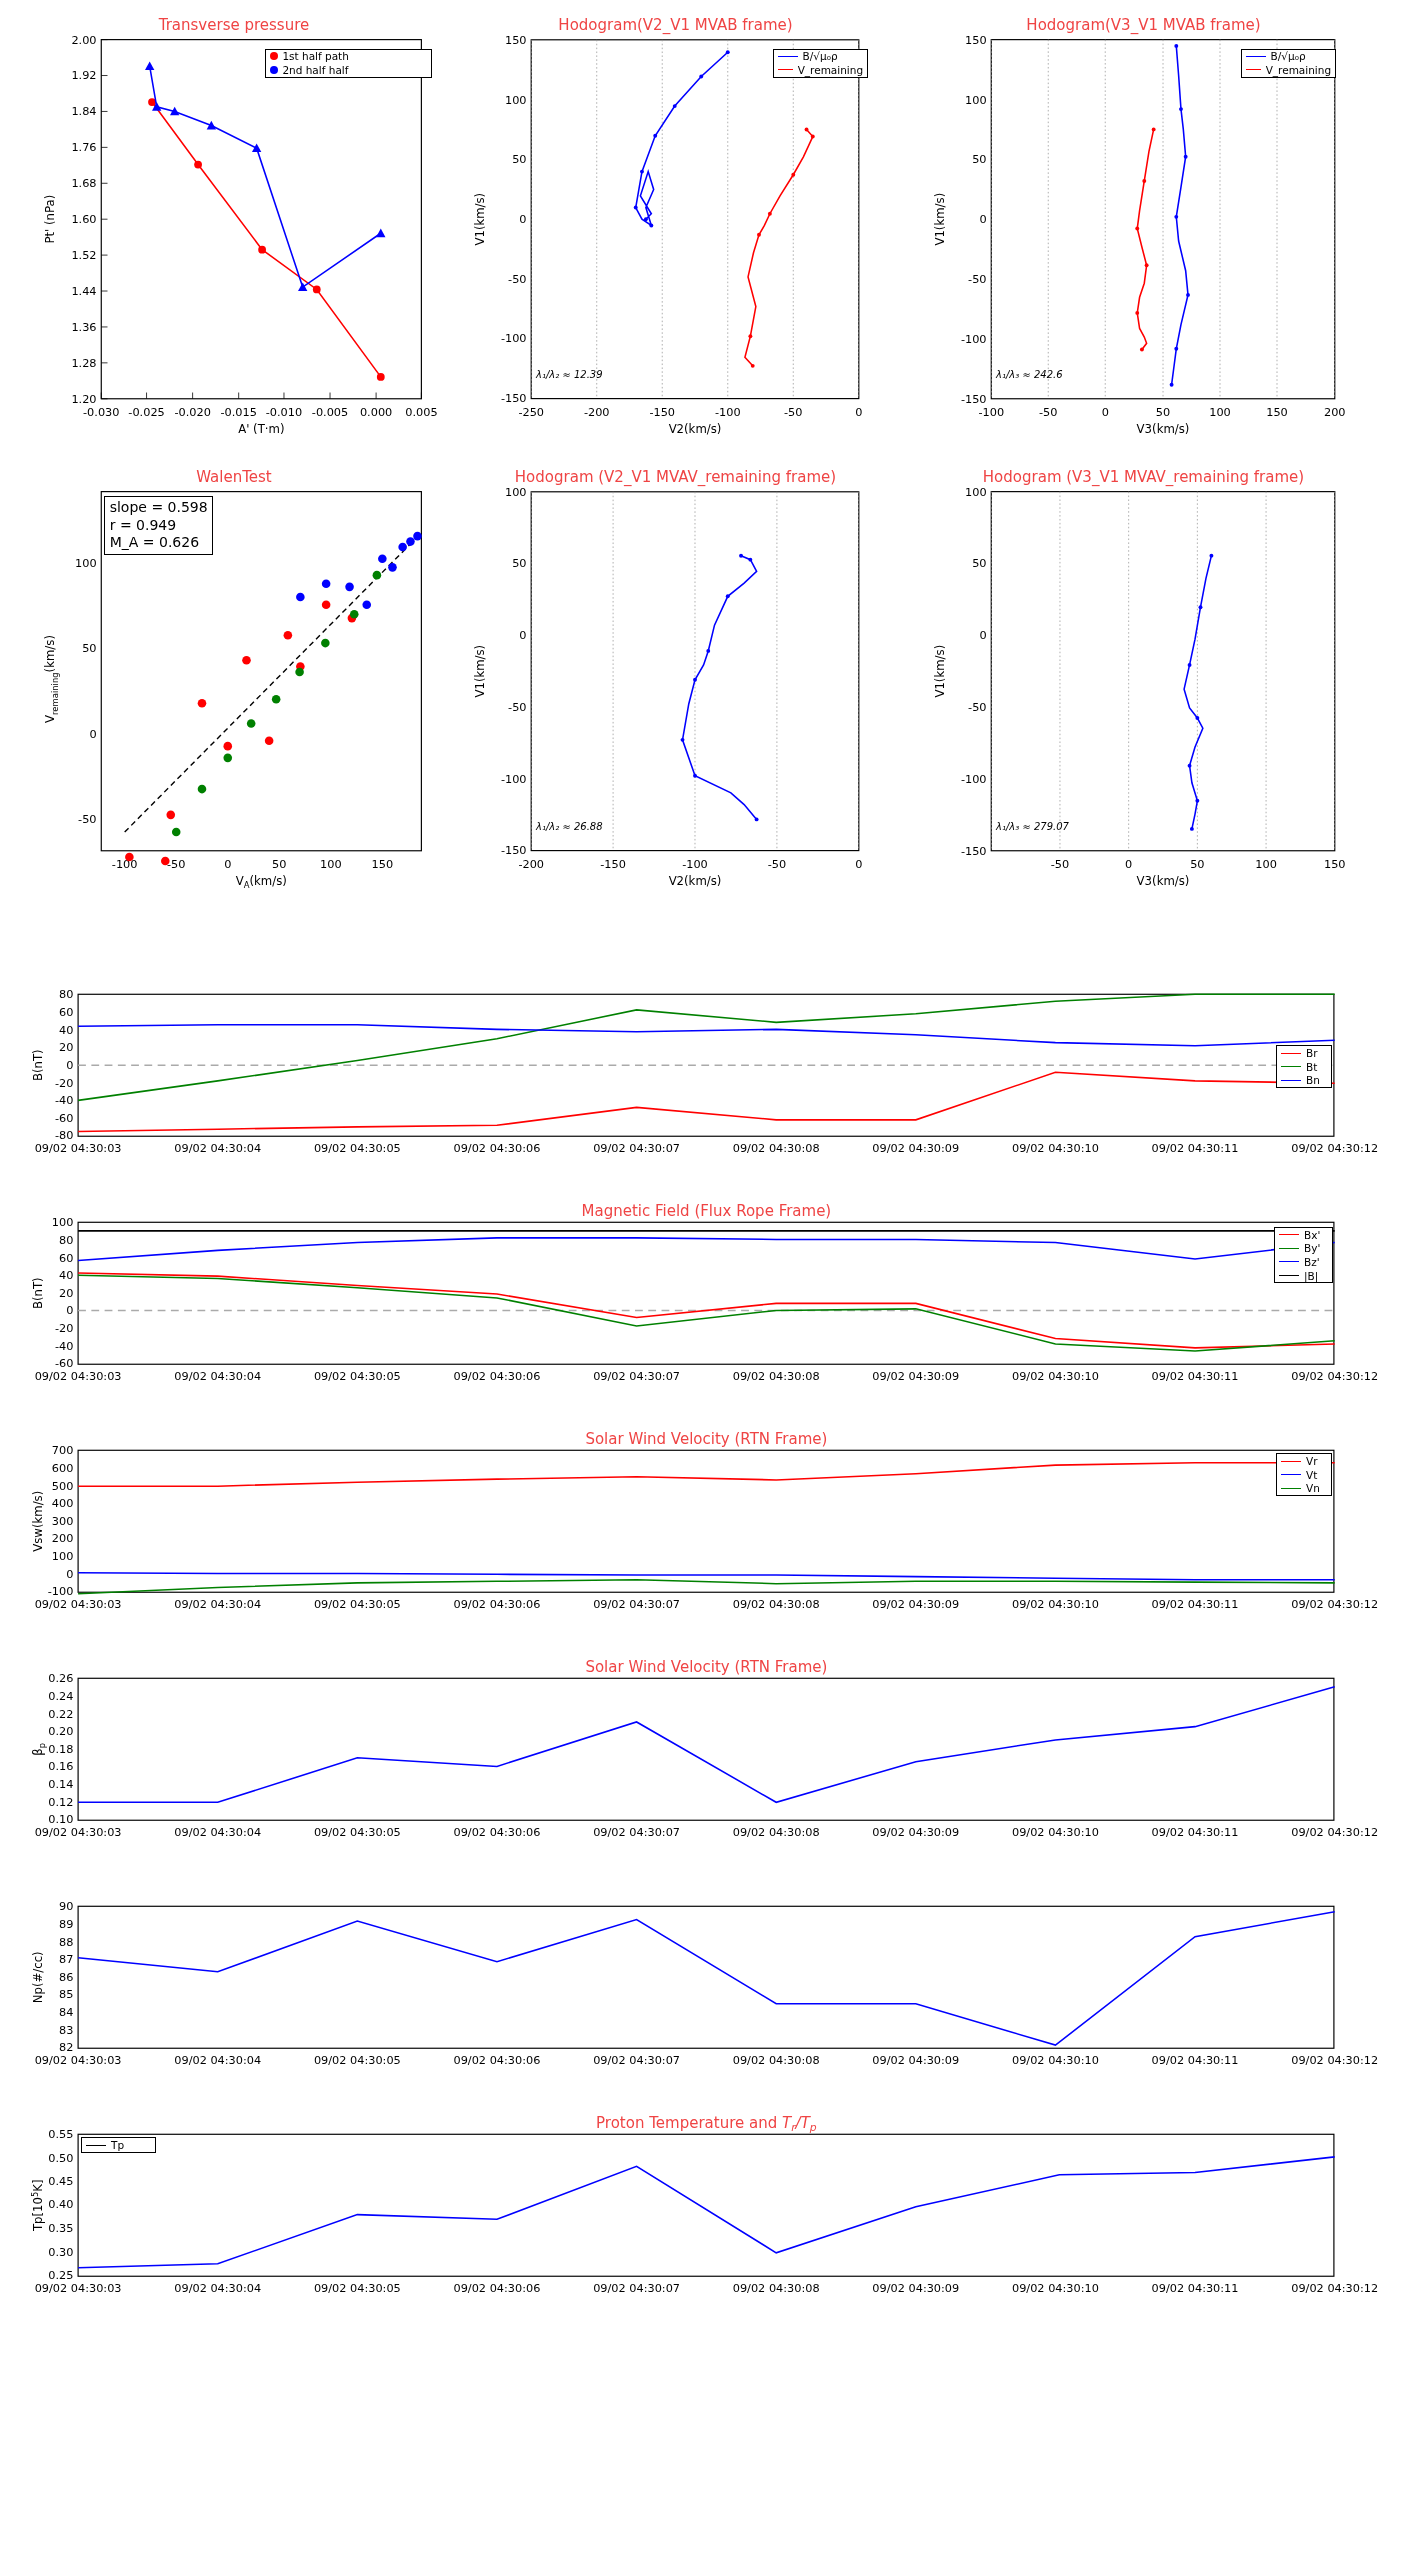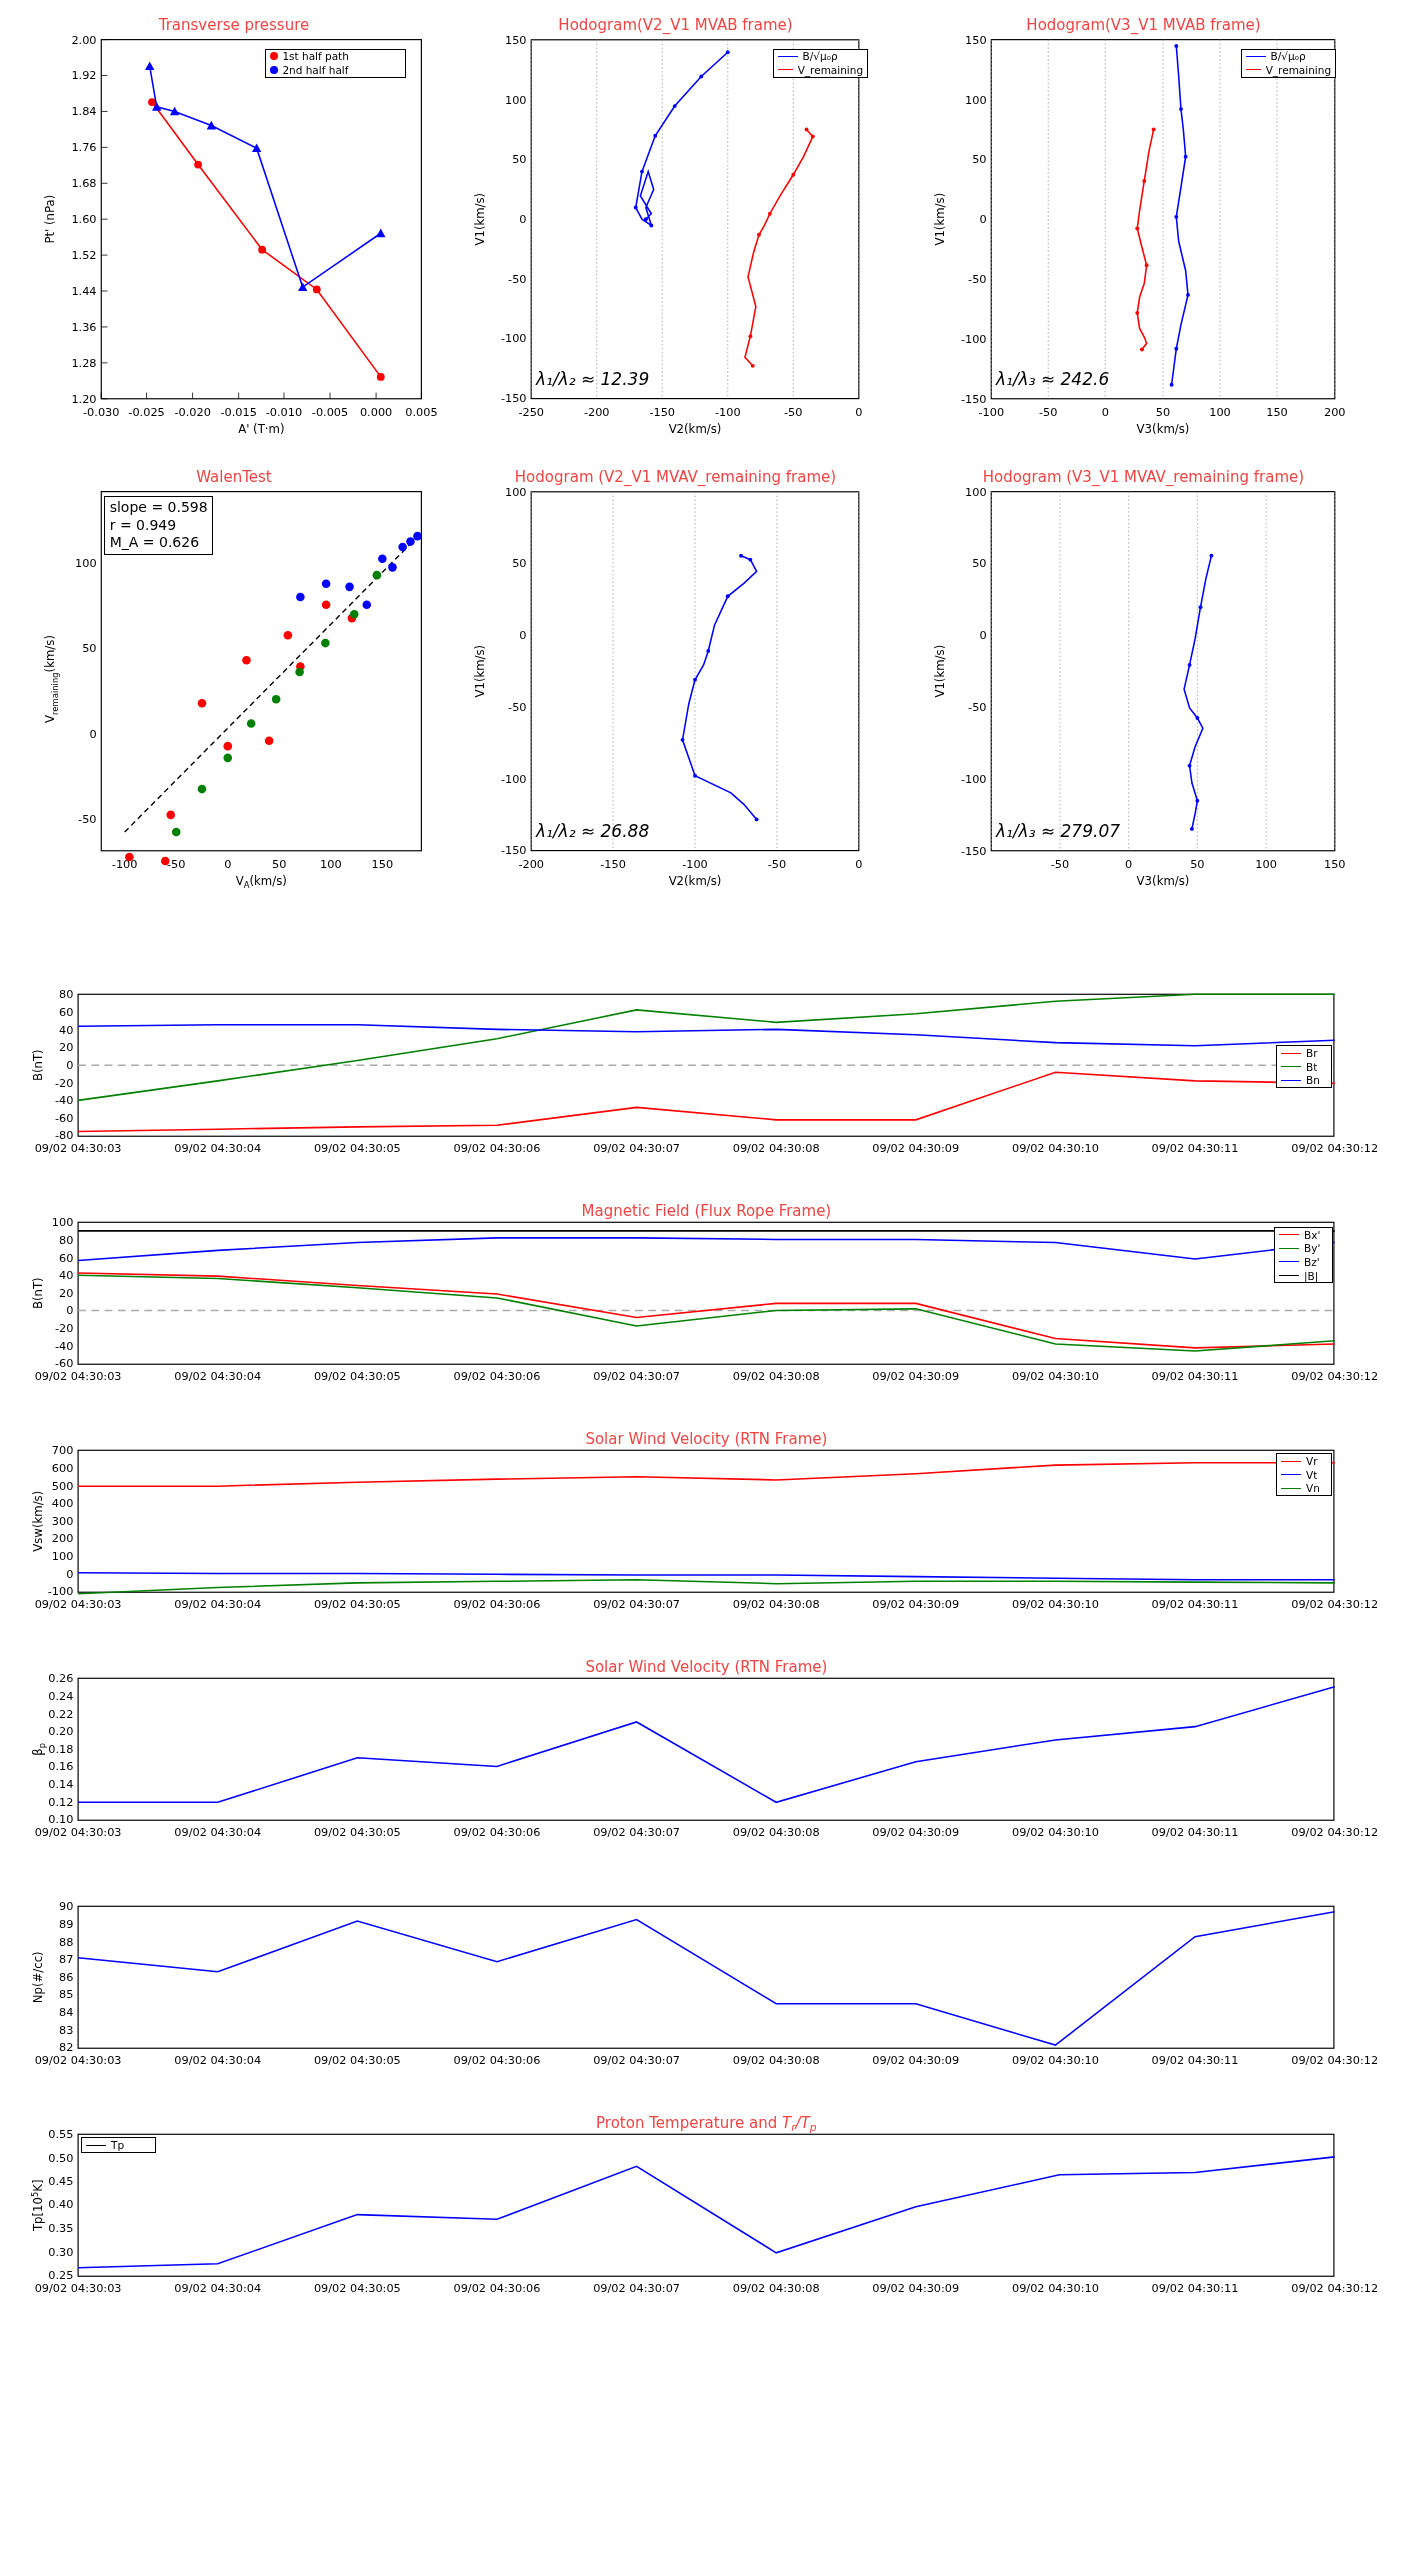--- a/index.html
+++ b/index.html
@@ -8,21 +8,21 @@
   .panel{position:absolute;box-sizing:border-box;}
   .title{position:absolute;width:100%;text-align:center;font-size:15px;color:#ef4444;}
   svg{display:block;overflow:visible;}
   text{font-family:"DejaVu Sans",sans-serif;}
   .tick{font-size:14.5px;fill:#000;}
   .axlabel{font-size:15px;fill:#000;}
   .legendbox{position:absolute;border:0.8px solid #000;background:#fff;box-sizing:border-box;}
   .legrow{display:flex;align-items:center;gap:4.7px;padding:0.8px 3.9px;font-size:10.5px;white-space:nowrap;}
   .legline{width:20px;height:0;border-top-width:1.6px;border-top-style:solid;display:inline-block;}
   .legmark{width:7.8px;height:7.8px;border-radius:50%;display:inline-block;}
-  .annot{position:absolute;font-size:17px;font-style:italic;}
+  .annot{position:absolute;font-size:10px;font-style:italic;}
   .boxnote{position:absolute;border:0.8px solid #000;background:#fff;padding:2.3px 4.7px;font-size:14px;line-height:1.25;}
   .sub{font-size:0.72em;vertical-align:-0.25em;}
   .sup{font-size:0.72em;vertical-align:0.45em;}
 </style>
 </head>
 <body>
 
 <div class="page">
 
   <div class="panel" style="left:31px;top:15.6px;width:406px;height:422px;">
@@ -90,21 +90,21 @@
       <g fill="#0000ff">
         <polygon points="152,58 158,69 146,69"></polygon>
           <polygon points="161,110 167,121 155,121"></polygon>
         <polygon points="184,116 190,127 178,127"></polygon>
           <polygon points="231,134 237,145 225,145"></polygon>
         <polygon points="289,163 295,174 283,174"></polygon>
           <polygon points="348,341 354,352 342,352"></polygon>
         <polygon points="448,272 454,283 442,283"></polygon>
       </g>
     </svg>
-    <div class="legendbox" style="left:234px;top:33px;width:141px;">
+    <div class="legendbox" style="left:234px;top:33px;width:167px;">
       <div class="legrow">
           <span class="legmark" style="background:#ff0000"></span>
           <span>1st half path</span>
         </div>
       <div class="legrow">
           <span class="legmark" style="background:#0000ff"></span>
           <span>2nd half half</span>
         </div>
     </div>
   </div>

